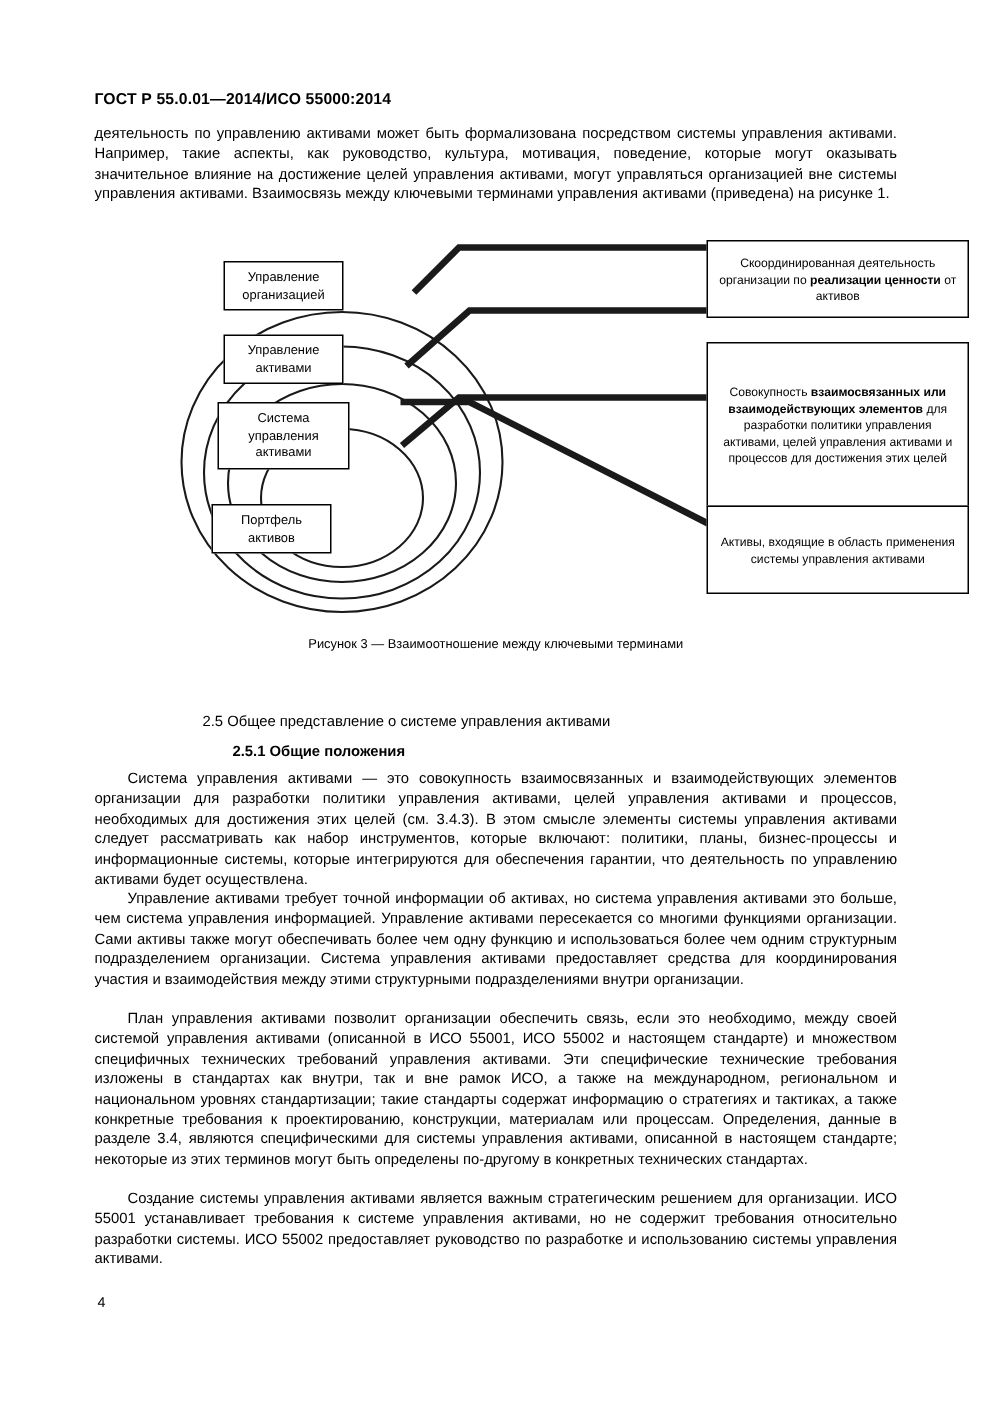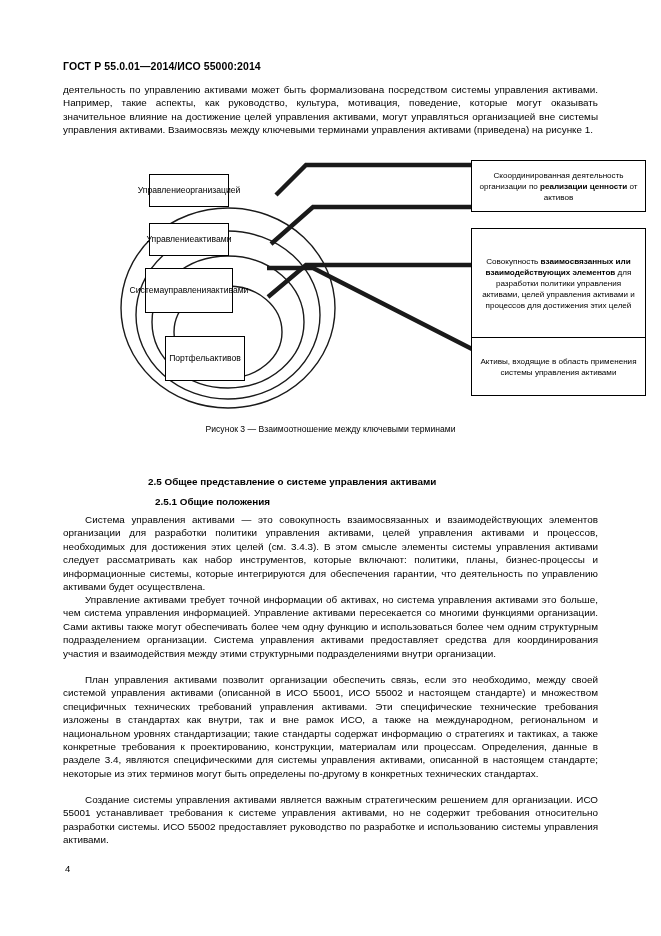--- a/index.html
+++ b/index.html
@@ -50,21 +50,21 @@
 
   .fig-box {
     position: absolute;
     border: 1px solid #000;
     background: #ffffff;
     box-sizing: border-box;
     font-size: 8.6px;
     line-height: 11.6px;
     text-align: center;
     display: flex;
-    flex-direction: row;
+    flex-direction: column;
     align-items: center;
     justify-content: center;
     z-index: 4;
   }
   .callout {
     position: absolute;
     border: 1px solid #000;
     background: #ffffff;
     box-sizing: border-box;
     font-size: 8.1px;
@@ -84,23 +84,23 @@
     left: 0;
     top: 264px;
     width: 535px;
     text-align: center;
     font-size: 8.6px;
   }
 
   
   .h2 {
     position: absolute;
-    left: 148px;
+    left: 135px;
     font-size: 9.9px;
-    font-weight: bold;
+    font-weight: normal;
   }
   .h3 {
     position: absolute;
     left: 135px;
     font-size: 9.9px;
     font-weight: bold;
     margin-left: 20px;
   }
   .pagenum {
     position: absolute;
@@ -146,21 +146,21 @@
       <span>Управление</span>
       <span>активами</span>
     </div>
 
     <div class="fig-box" style="left:82px; top:108px; width:88px; height:45px;">
       <span>Система</span>
       <span>управления</span>
       <span>активами</span>
     </div>
 
-    <div class="fig-box" style="left:102px; top:176px; width:80px; height:45px;">
+    <div class="fig-box" style="left:78px; top:176px; width:80px; height:33px;">
       <span>Портфель</span>
       <span>активов</span>
     </div>
 
     <div class="callout" style="left:408px; top:0px; width:175px; height:52px;">
         <div><span>Скоординированная деятельность организации по </span><b>реализации ценности</b><span> от активов</span></div>
       </div>
 
     <div class="callout" style="left:408px; top:68px; width:175px; height:110px;">
         <div><span>Совокупность </span><b>взаимосвязанных или взаимодействующих элементов</b><span> для разработки политики управления активами, целей управления активами и процессов для достижения этих целей</span></div>

